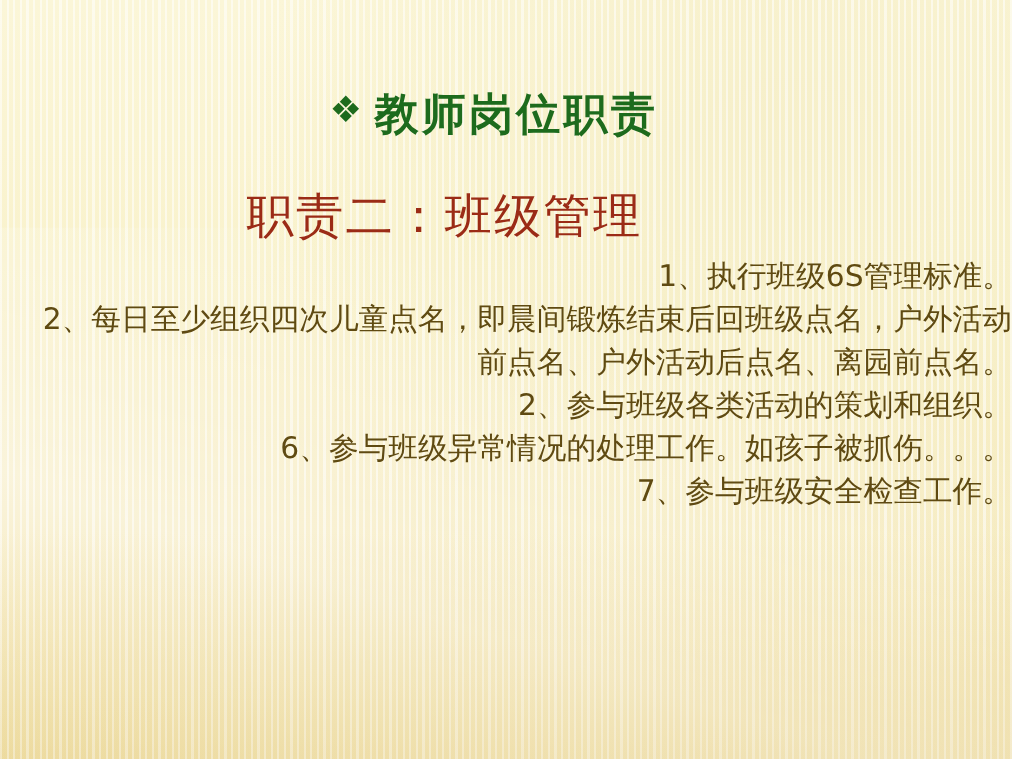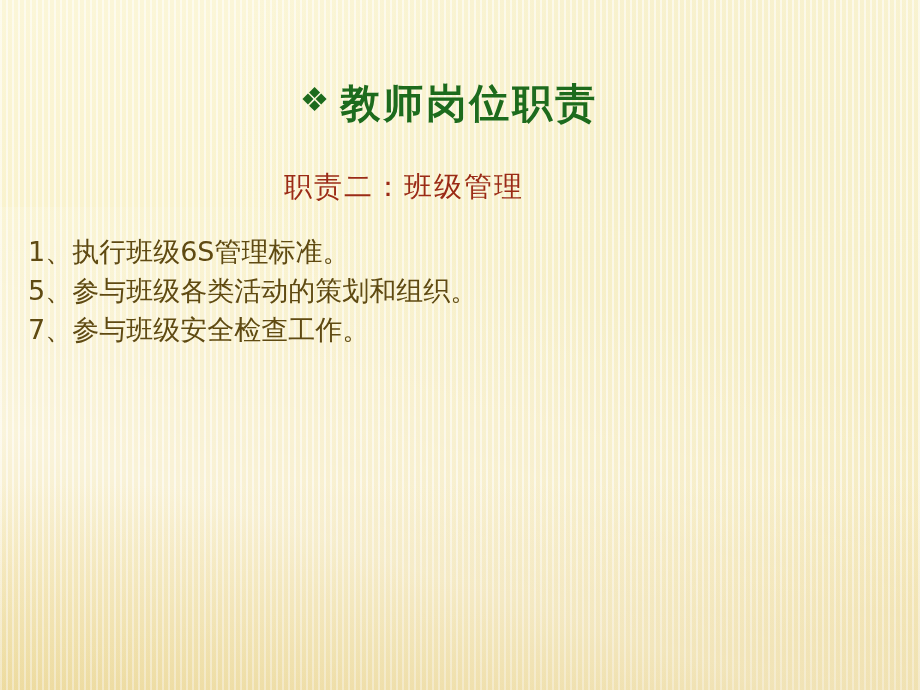--- a/index.html
+++ b/index.html
@@ -83,58 +83,61 @@
     font-family: "DejaVu Serif", serif;
   }
 
   
   .subtitle {
     position: absolute;
     top: 168px;
     left: 0;
     width: 808px;
     text-align: center;
-    font-size: 28px;
+    font-size: 43px;
     color: #9b2b16;
     letter-spacing: 2px;
     white-space: nowrap;
     font-family: "DejaVu Sans", sans-serif;
   }
 
   
   .body-list {
     position: absolute;
     top: 232px;
     left: 28px;
     width: 892px;
     color: #5f4a12;
     font-size: 27px;
     line-height: 39px;
     font-family: "DejaVu Sans", sans-serif;
   }
   .body-line {
     white-space: nowrap;
+    text-align: right;
   }
   .body-line.wrap {
     white-space: normal;
   }
 </style>
 </head>
 <body>
 
 <div id="slide">
   <div class="content">
 
     <div class="title-row">
       <span class="title-diamond">❖</span>
       <span class="title-text">教师岗位职责</span>
     </div>
 
     <div class="subtitle">职责二：班级管理</div>
 
     <div class="body-list">
       <div class="body-line">1、执行班级6S管理标准。</div>
-      <div class="body-line">5、参与班级各类活动的策划和组织。</div>
+      <div class="body-line wrap">2、每日至少组织四次儿童点名，即晨间锻炼结束后回班级点名，户外活动前点名、户外活动后点名、离园前点名。</div>
+      <div class="body-line">2、参与班级各类活动的策划和组织。</div>
+      <div class="body-line">6、参与班级异常情况的处理工作。如孩子被抓伤。。。</div>
       <div class="body-line">7、参与班级安全检查工作。</div>
     </div>
 
   </div>
 </div>
 
 </body></html>

